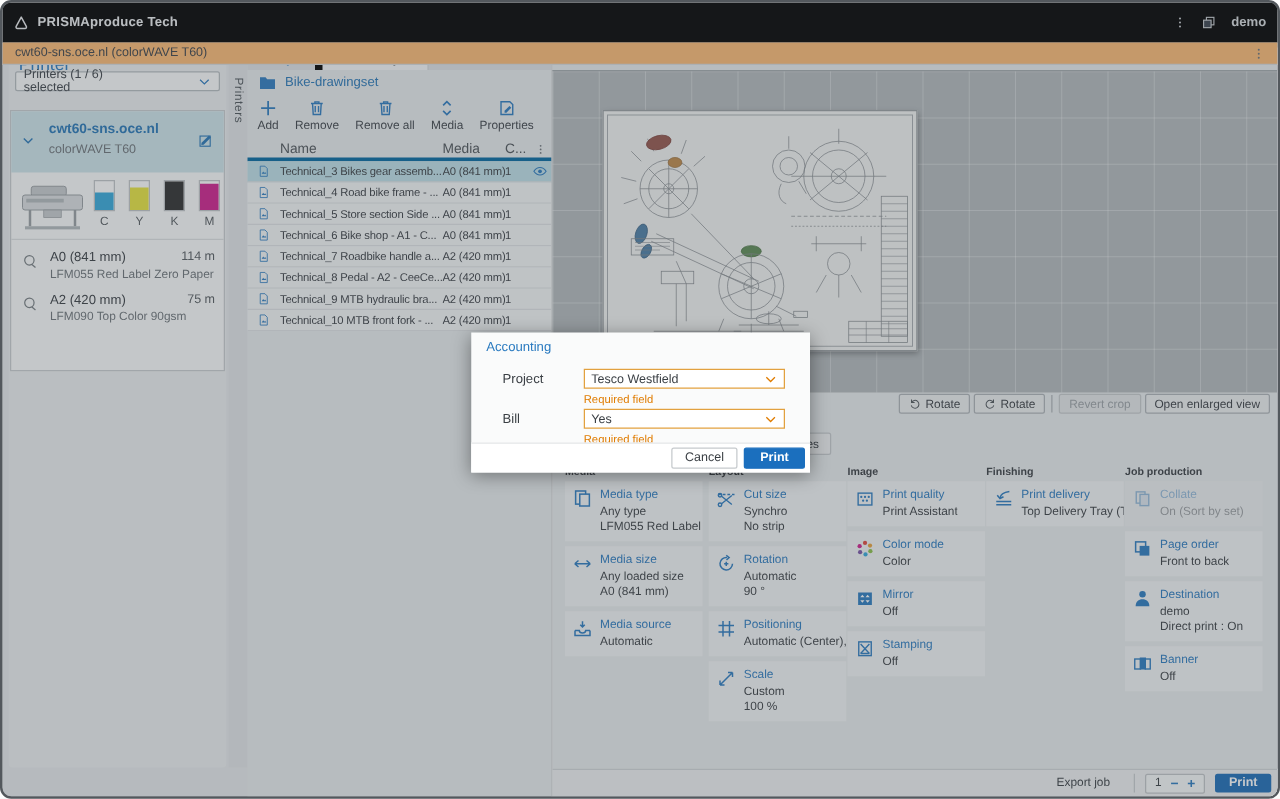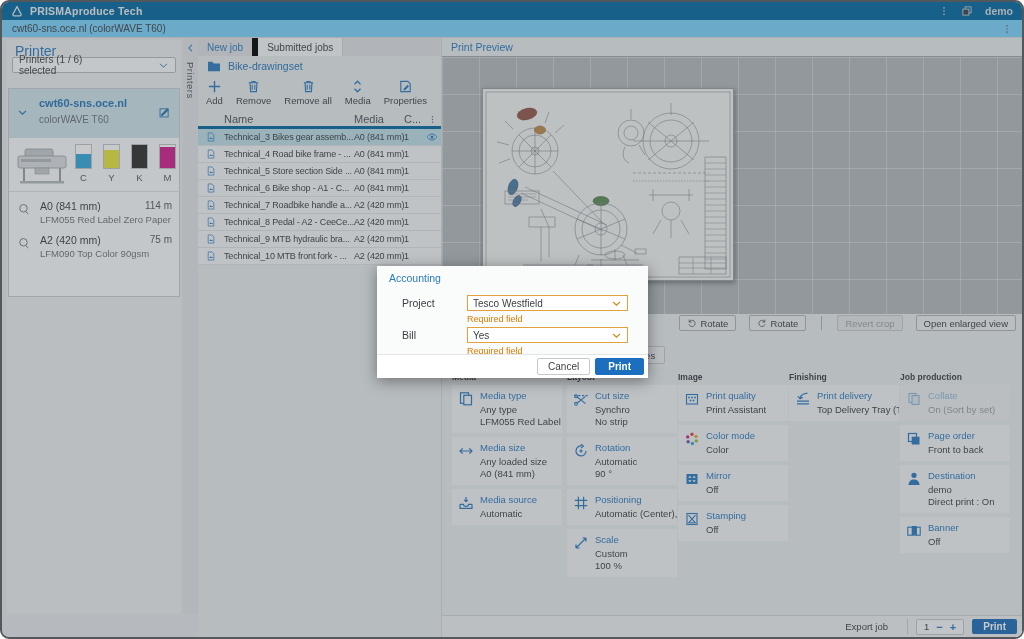--- a/index.html
+++ b/index.html
@@ -1,27 +1,27 @@
 <!DOCTYPE html>
 <html><head>
 <meta charset="utf-8">
 <style>
   html,body{margin:0;padding:0;background:#fdfdfd;width:1024px;height:639px;overflow:hidden;
     font-family:"Liberation Sans",sans-serif;-webkit-font-smoothing:antialiased;}
   *{box-sizing:border-box;}
   .frame{position:absolute;inset:0;border:2px solid #53585d;border-radius:9px;overflow:hidden;background:#e7eaec;}
 
   
-  .titlebar{height:18px;background:#0369a1;display:flex;align-items:center;padding:0 9px;gap:7px;position:relative;z-index:1;}
+  .titlebar{height:32px;background:#000000;display:flex;align-items:center;padding:0 9px;gap:7px;position:relative;z-index:1;}
   .titlebar .app-title{color:#edeff1;font-size:10.5px;font-weight:bold;letter-spacing:.2px;}
   .titlebar .tb-right{margin-left:auto;display:flex;align-items:center;gap:12px;color:#c9cdd1;}
   .titlebar .user{color:#d6dadd;font-size:10.5px;font-weight:bold;}
 
   
-  .subbar{height:18px;background:#7dd3fc;border-bottom:1px solid #d8dbdd;display:flex;align-items:center;
+  .subbar{height:18px;background:#fdba74;border-bottom:1px solid #d8dbdd;display:flex;align-items:center;
     padding:0 10px;font-size:10px;color:#3e444a;position:relative;z-index:1;}
   .subbar .sb-kebab{margin-left:auto;color:#6e757a;}
 
   .content{position:absolute;top:36px;left:0;right:0;bottom:0;}
 
   
   .left-panel{position:absolute;left:5px;top:2px;width:174px;height:574px;background:#edf0f1;border-radius:0 0 3px 3px;}
   .panel-label{position:absolute;left:8px;top:3px;color:#2b7bc0;font-size:14px;}
   .printer-select{position:absolute;left:5px;top:17px;right:5px;height:16px;background:#fbfcfc;border:1px solid #b7bdc1;
     border-radius:2px;display:flex;align-items:center;padding:0 6px;font-size:10px;color:#3e444a;gap:36px;}
@@ -76,21 +76,21 @@
 
   
   .right-panel{position:absolute;left:440px;top:0;right:0;bottom:0;background:#e9ecee;}
   .preview-header{height:18px;display:flex;align-items:center;padding:0 9px;color:#2b7bc0;font-size:10.5px;}
   .grid-area{position:absolute;top:18px;left:0;right:0;height:258px;background-color:#b3b9bc;
     background-image:linear-gradient(rgba(255,255,255,.32) 1px,transparent 1px),
                      linear-gradient(90deg,rgba(255,255,255,.32) 1px,transparent 1px);
     background-size:37px 37px;border-top:1px solid #a3a9ac;}
   .sheet{position:absolute;left:40px;top:31px;width:252px;height:193px;background:#f3f4f3;
     box-shadow:1px 2px 5px rgba(0,0,0,.35);border:1px solid #9aa0a3;}
-  .pv-buttons{position:absolute;top:277px;right:6px;display:flex;gap:13px;align-items:center;}
+  .pv-buttons{position:absolute;top:277px;right:6px;display:flex;gap:3px;align-items:center;}
   .pvbtn{display:flex;align-items:center;gap:3px;background:#edeff0;border:1px solid #aeb4b8;border-radius:2px;
     font-size:9.5px;color:#3a3f44;padding:1px 7px;height:16px;white-space:nowrap;}
   .pvbtn.disabled{color:#9ca2a6;background:#e4e7e9;border-color:#c6cacc;}
   .pv-sep{width:1px;height:14px;background:#aeb4b8;margin:0 2px;}
   .templates-tab{position:absolute;left:160px;top:308px;width:63px;height:18px;background:#eff1f2;border:1px solid #c6cacd;
     border-radius:2px;font-size:9.5px;color:#3e444a;display:flex;align-items:center;justify-content:center;}
   .sections{position:absolute;top:334px;left:0;right:0;bottom:22px;}
   .sec-col{position:absolute;top:0;width:110px;}
   .sec-h{font-size:8.5px;font-weight:bold;color:#3a3f44;display:block;margin-bottom:3px;}
   .tile{background:#f3f5f6;margin-bottom:4px;padding:5px 4px 5px 6px;display:flex;gap:6px;min-height:36px;}

